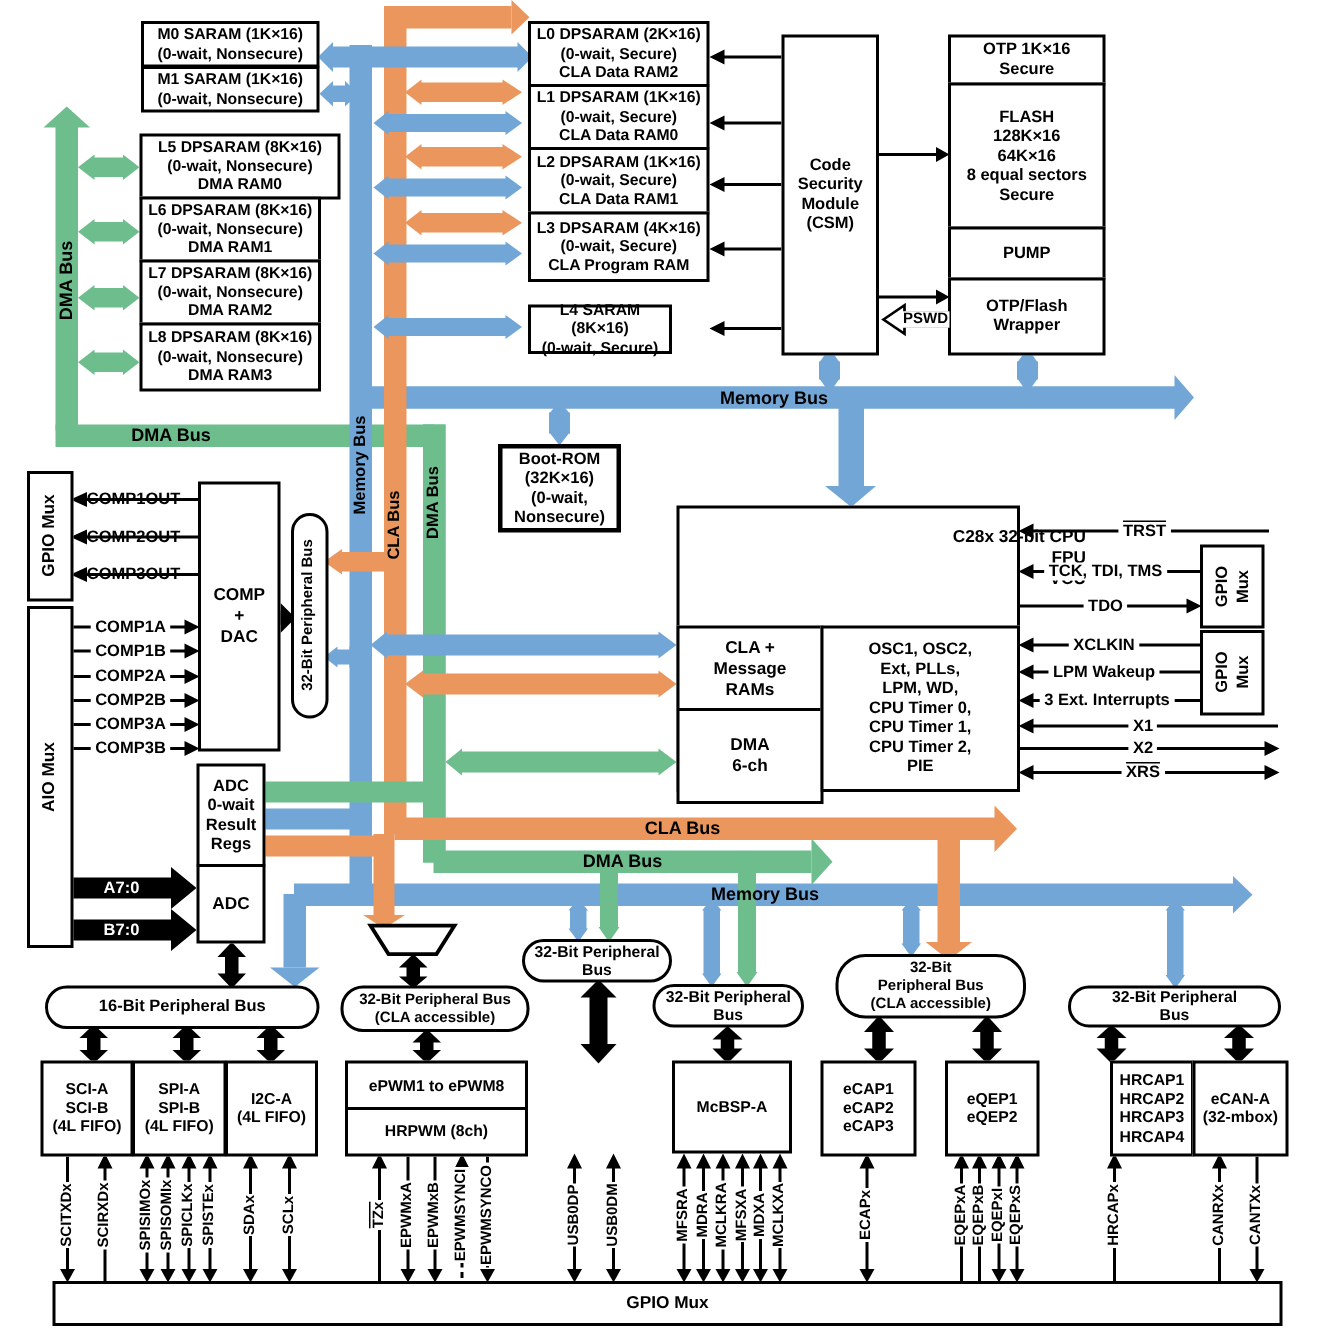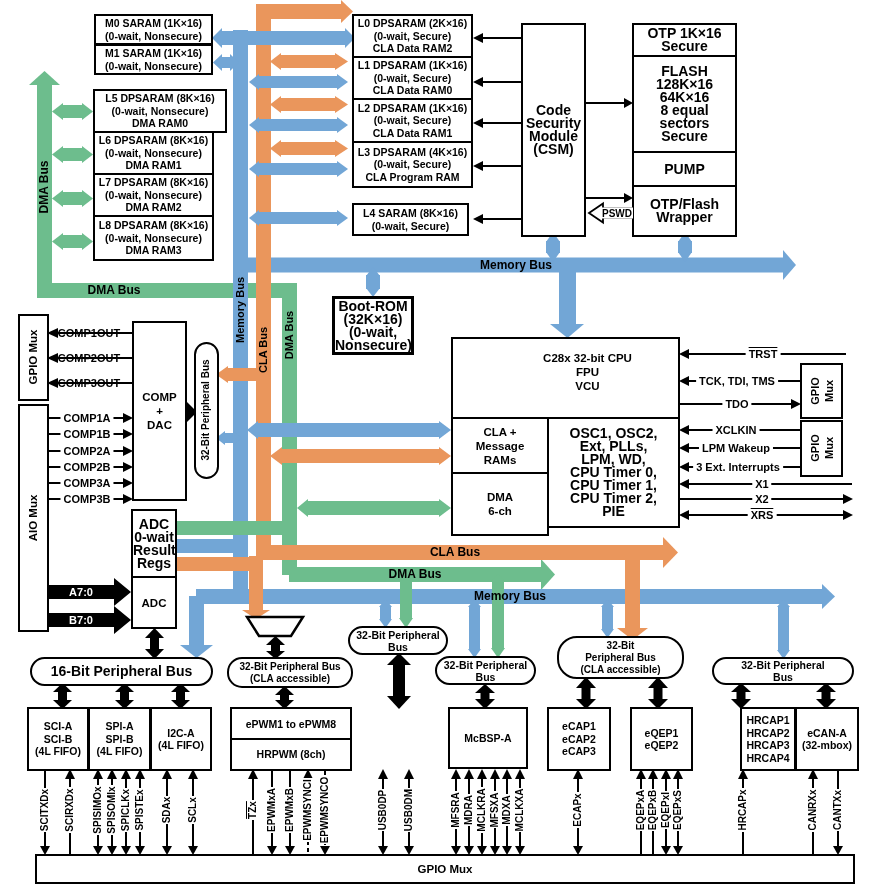--- a/index.html
+++ b/index.html
@@ -2,21 +2,21 @@
 <html><head>
 <meta charset="utf-8">
 <style>
   *{box-sizing:border-box;margin:0;padding:0}
   body{background:#fff;font-family:"Liberation Sans",sans-serif;color:#000}
   #stage{position:relative;width:883px;height:890px;background:#fff;overflow:hidden}
   #wires{position:absolute;left:0;top:0;z-index:1}
   .box{position:absolute;border:2.5px solid #000;background:#fff;text-align:center;font-weight:bold;z-index:2;
        display:flex;flex-direction:column;justify-content:center}
   .f10{font-size:10.5px;line-height:12.5px}
-  .f11{font-size:14px;line-height:13px}
+  .f11{font-size:11px;line-height:13px}
   .f12{font-size:11.5px;line-height:14px}
   .oval{border-radius:15px}
   .lbl{position:absolute;font-weight:bold;white-space:nowrap;z-index:3}
   .clbl{position:absolute;transform:translate(-50%,-50%);font-weight:bold;font-size:11px;white-space:nowrap;
         background:#fff;padding:0 3px;z-index:3}
   .nobg{background:transparent;padding:0}
   .hb{position:absolute;font-weight:bold;font-size:12px;text-align:center;z-index:3;white-space:nowrap}
   .vlabel{position:absolute;width:110px;height:14px;line-height:14px;text-align:center;font-weight:bold;
           font-size:11px;transform:rotate(-90deg);z-index:3;white-space:nowrap}
   .vsig{position:absolute;width:90px;height:12px;line-height:12px;text-align:center;font-weight:bold;
@@ -391,21 +391,21 @@
 <div class="box f10" style="left:352px;top:98px;width:121px;height:45px">
   <div>L2 DPSARAM (1K×16)</div>
   <div>(0-wait, Secure)</div>
   <div>CLA Data RAM1</div>
 </div>
 <div class="box f10" style="left:352px;top:141px;width:121px;height:47px">
   <div>L3 DPSARAM (4K×16)</div>
   <div>(0-wait, Secure)</div>
   <div>CLA Program RAM</div>
 </div>
-<div class="box f10" style="left:352px;top:203px;width:117px;height:33px">
+<div class="box f10" style="left:352px;top:203px;width:96px;height:33px">
   <div>L4 SARAM (8K×16)</div>
   <div>(0-wait, Secure)</div>
 </div>
 
 <div class="box f11" style="left:521px;top:23px;width:65px;height:214px">
   <div>Code</div>
   <div>Security</div>
   <div>Module</div>
   <div>(CSM)</div>
 </div>
@@ -430,21 +430,21 @@
 <div class="clbl" style="left:617px;top:213px;font-size:10px;padding:0 1px">PSWD</div>
 
 <div class="box f11" style="left:332px;top:296px;width:82px;height:59px;border-width:3px">
   <div>Boot-ROM</div>
   <div>(32K×16)</div>
   <div>(0-wait,</div>
   <div>Nonsecure)</div>
 </div>
 
 <div class="box" style="left:451px;top:337px;width:229px;height:191px"></div>
-<div class="lbl f12" style="left:451px;top:351px;width:273px;text-align:center">
+<div class="lbl f12" style="left:451px;top:351px;width:273px;text-align:right">
   <div>C28x 32-bit CPU</div>
   <div>FPU</div>
   <div>VCU</div>
 </div>
 <div class="box f12" style="left:451px;top:417px;width:98px;height:57px">
   <div>CLA +</div>
   <div>Message</div>
   <div>RAMs</div>
 </div>
 <div class="box f12" style="left:451px;top:472px;width:98px;height:64px">

